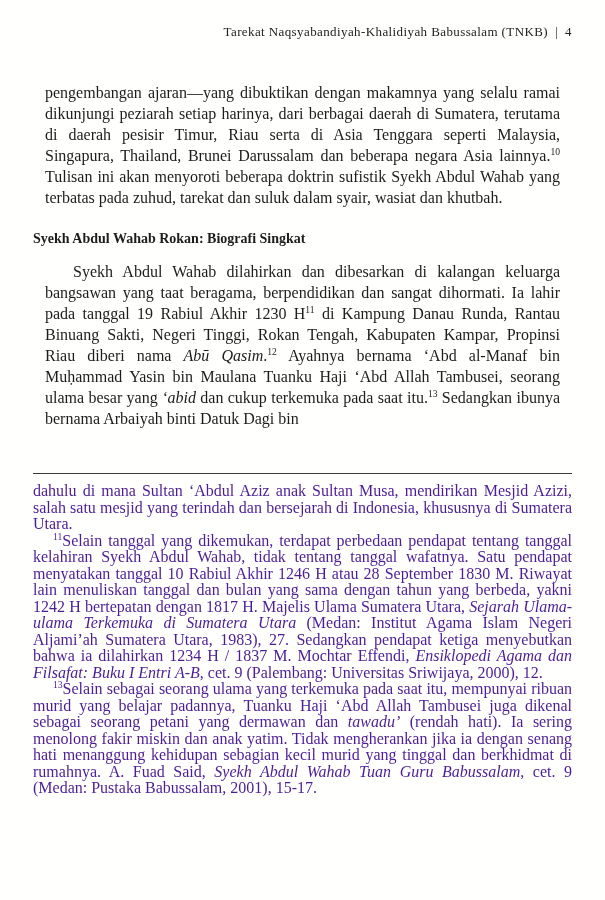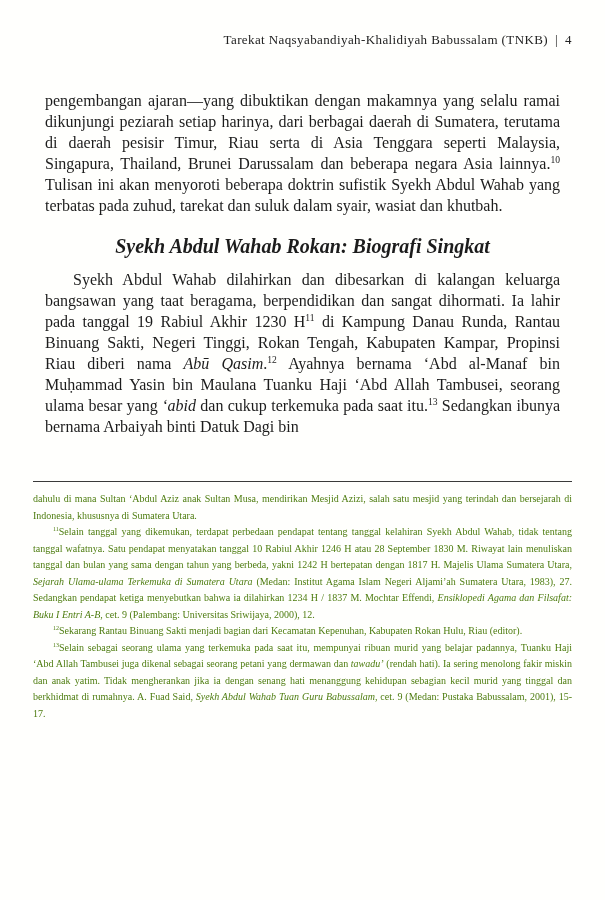--- a/index.html
+++ b/index.html
@@ -7,21 +7,21 @@
     width: 605px;
     height: 900px;
     background: #f4f4f2;
     font-family: "Liberation Serif", serif;
   }
   .page {
     box-sizing: border-box;
     width: 605px;
     height: 900px;
     margin: 0;
-    padding: 32px 33px 20px 33px;
+    padding: 24px 33px 20px 33px;
     background: #fffffd;
     color: #1c1c1c;
     position: relative;
     overflow: hidden;
   }
   .running-head {
     text-align: right;
     font-size: 13px;
     letter-spacing: 0.4px;
     color: #222;
@@ -29,44 +29,43 @@
     white-space: nowrap;
   }
   .rh-sep { margin: 0 7px; }
   .body-text {
     font-size: 16px;
     line-height: 21px;
     text-align: justify;
   }
   .body-text p { margin: 12px; }
   .section-heading {
-    font-size: 20px;
+    font-size: 14px;
     font-weight: bold;
     margin: 20px 0 6px 0;
-    text-align: center;
-    font-style: italic;
+    text-align: left;
   }
   .indent { text-indent: 28px; font-family: Liberation Serif, serif; }
   sup {
     font-size: 0.6em;
     line-height: 0;
     vertical-align: super;
     letter-spacing: 0;
   }
   .footnote-sep {
     border: none;
     border-top: 1px solid #3a3a3a;
     margin: 44px 0 9px 0;
     width: 100%;
   }
   .footnotes {
-    font-size: 10px;
+    font-size: 16px;
     line-height: 16.5px;
     text-align: justify;
-    color: #4d7c0f;
+    color: #4c1d95;
   }
   .footnotes p { margin: 0; }
   .footnotes p.fn-indent { text-indent: 20px; }
   .ital { font-style: italic; }
 </style>
 </head>
 <body>
 
 <div class="page">
 
@@ -78,17 +77,16 @@
     <p><span>pengembangan ajaran—yang dibuktikan dengan makamnya yang selalu ramai dikunjungi peziarah setiap harinya, dari berbagai daerah di Sumatera, terutama di daerah pesisir Timur, Riau serta di Asia Tenggara seperti Malaysia, Singapura, Thailand, Brunei Darussalam dan beberapa negara Asia lainnya.</span><sup>10</sup><span> Tulisan ini akan menyoroti beberapa doktrin sufistik Syekh Abdul Wahab yang terbatas pada zuhud, tarekat dan suluk dalam syair, wasiat dan khutbah.</span></p>
     <h2 class="section-heading">Syekh Abdul Wahab Rokan: Biografi Singkat</h2>
     <p class="indent"><span>Syekh Abdul Wahab dilahirkan dan dibesarkan di kalangan keluarga bangsawan yang taat beragama, berpendidikan dan sangat dihormati. Ia lahir pada tanggal 19 Rabiul Akhir 1230 H</span><sup>11</sup><span> di Kampung Danau Runda, Rantau Binuang Sakti, Negeri Tinggi, Rokan Tengah, Kabupaten Kampar, Propinsi Riau diberi nama </span><span class="ital">Abū Qasim</span><span>.</span><sup>12</sup><span> Ayahnya bernama ‘Abd al-Manaf bin Muḥammad Yasin bin Maulana Tuanku Haji ‘Abd Allah Tambusei, seorang ulama besar yang </span><span class="ital">‘abid</span><span> dan cukup terkemuka pada saat itu.</span><sup>13</sup><span> Sedangkan ibunya bernama Arbaiyah binti Datuk Dagi bin</span></p>
   </div>
 
   <hr class="footnote-sep">
 
   <div class="footnotes">
     <p><span>dahulu di mana Sultan ‘Abdul Aziz anak Sultan Musa, mendirikan Mesjid Azizi, salah satu mesjid yang terindah dan bersejarah di Indonesia, khususnya di Sumatera Utara.</span></p>
     <p class="fn-indent"><sup>11</sup><span>Selain tanggal yang dikemukan, terdapat perbedaan pendapat tentang tanggal kelahiran Syekh Abdul Wahab, tidak tentang tanggal wafatnya. Satu pendapat menyatakan tanggal 10 Rabiul Akhir 1246 H atau 28 September 1830 M. Riwayat lain menuliskan tanggal dan bulan yang sama dengan tahun yang berbeda, yakni 1242 H bertepatan dengan 1817 H. Majelis Ulama Sumatera Utara, </span><span class="ital">Sejarah Ulama-ulama Terkemuka di Sumatera Utara</span><span> (Medan: Institut Agama Islam Negeri Aljami’ah Sumatera Utara, 1983), 27. Sedangkan pendapat ketiga menyebutkan bahwa ia dilahirkan 1234 H / 1837 M. Mochtar Effendi, </span><span class="ital">Ensiklopedi Agama dan Filsafat: Buku I Entri A-B</span><span>, cet. 9 (Palembang: Universitas Sriwijaya, 2000), 12.</span></p>
-    <p class="fn-indent"><sup>12</sup><span>Sekarang Rantau Binuang Sakti menjadi bagian dari Kecamatan Kepenuhan, Kabupaten Rokan Hulu, Riau (editor).</span></p>
     <p class="fn-indent"><sup>13</sup><span>Selain sebagai seorang ulama yang terkemuka pada saat itu, mempunyai ribuan murid yang belajar padannya, Tuanku Haji ‘Abd Allah Tambusei juga dikenal sebagai seorang petani yang dermawan dan </span><span class="ital">tawadu’</span><span> (rendah hati). Ia sering menolong fakir miskin dan anak yatim. Tidak mengherankan jika ia dengan senang hati menanggung kehidupan sebagian kecil murid yang tinggal dan berkhidmat di rumahnya. A. Fuad Said, </span><span class="ital">Syekh Abdul Wahab Tuan Guru Babussalam</span><span>, cet. 9 (Medan: Pustaka Babussalam, 2001), 15-17.</span></p>
   </div>
 
 </div>
 
 </body></html>

